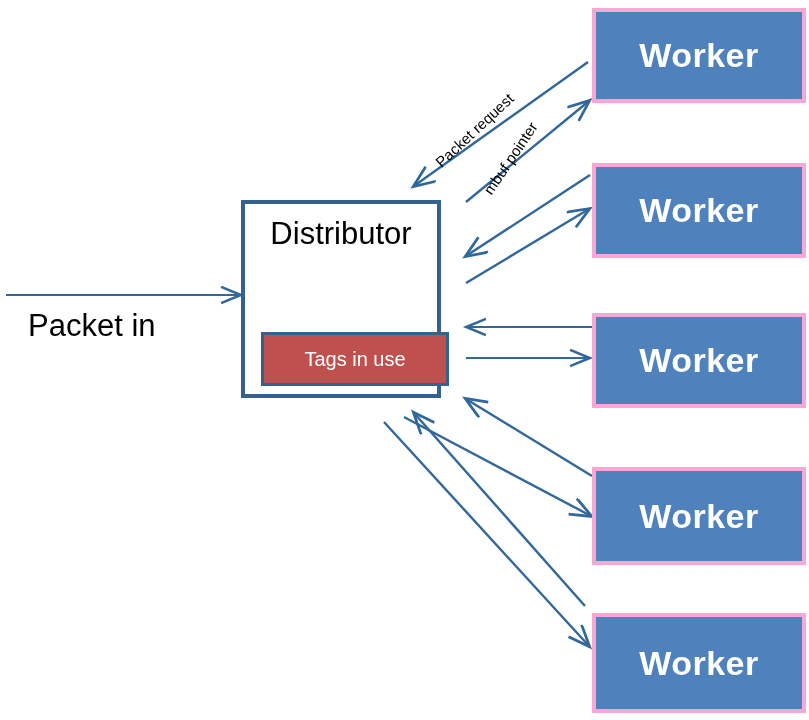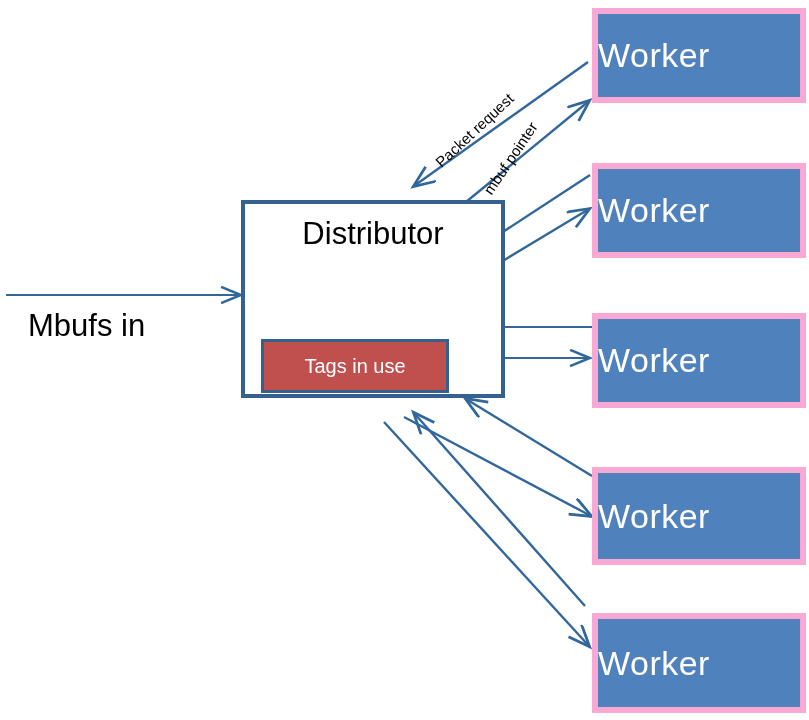--- a/index.html
+++ b/index.html
@@ -19,34 +19,34 @@
     position: absolute;
     left: 0;
     top: 0;
     width: 809px;
     height: 720px;
   }
   .worker-box {
     position: absolute;
     box-sizing: border-box;
     background: #4F81BD;
-    border: 6px solid #f9a8d4;
+    border: 4px solid #f9a8d4;
     display: flex;
     align-items: center;
-    justify-content: flex-start;
+    justify-content: center;
     color: #FFFFFF;
     font-size: 34px;
-    font-weight: 400;
+    font-weight: 700;
     letter-spacing: 0.5px;
   }
   .distributor-box {
     position: absolute;
     left: 241px;
     top: 200px;
-    width: 264px;
+    width: 200px;
     height: 198px;
     box-sizing: border-box;
     background: #FFFFFF;
     border: 4px solid #35618E;
     z-index: 3;
   }
   .distributor-title {
     position: absolute;
     left: 0;
     top: 10px;
@@ -63,21 +63,20 @@
     width: 188px;
     height: 54px;
     box-sizing: border-box;
     background: #C0504D;
     border: 3px solid #35618E;
     display: flex;
     align-items: center;
     justify-content: center;
     color: #FFFFFF;
     font-size: 20px;
-    margin-top: 7px;
   }
   .mbufs-label {
     position: absolute;
     left: 28px;
     top: 308px;
     color: #000000;
     font-size: 31px;
     white-space: nowrap;
   }
   .arrow-label {
@@ -135,21 +134,21 @@
 
   <div class="distributor-box">
     <div class="distributor-title">
       <div>Distributor</div>
     </div>
     <div class="tags-box">
       <span>Tags in use</span>
     </div>
   </div>
 
-  <div class="mbufs-label">Mbufs in</div>
+  <div class="mbufs-label">Packet in</div>
 
   <div class="arrow-label" id="label-packet-request">Packet request</div>
   <div class="arrow-label" id="label-mbuf-pointer">mbuf pointer</div>
 
   <div class="worker-box" style="left:592px; top:8px; width:214px; height:95px;">
     <span>Worker</span>
   </div>
   <div class="worker-box" style="left:592px; top:163px; width:214px; height:95px;">
     <span>Worker</span>
   </div>

